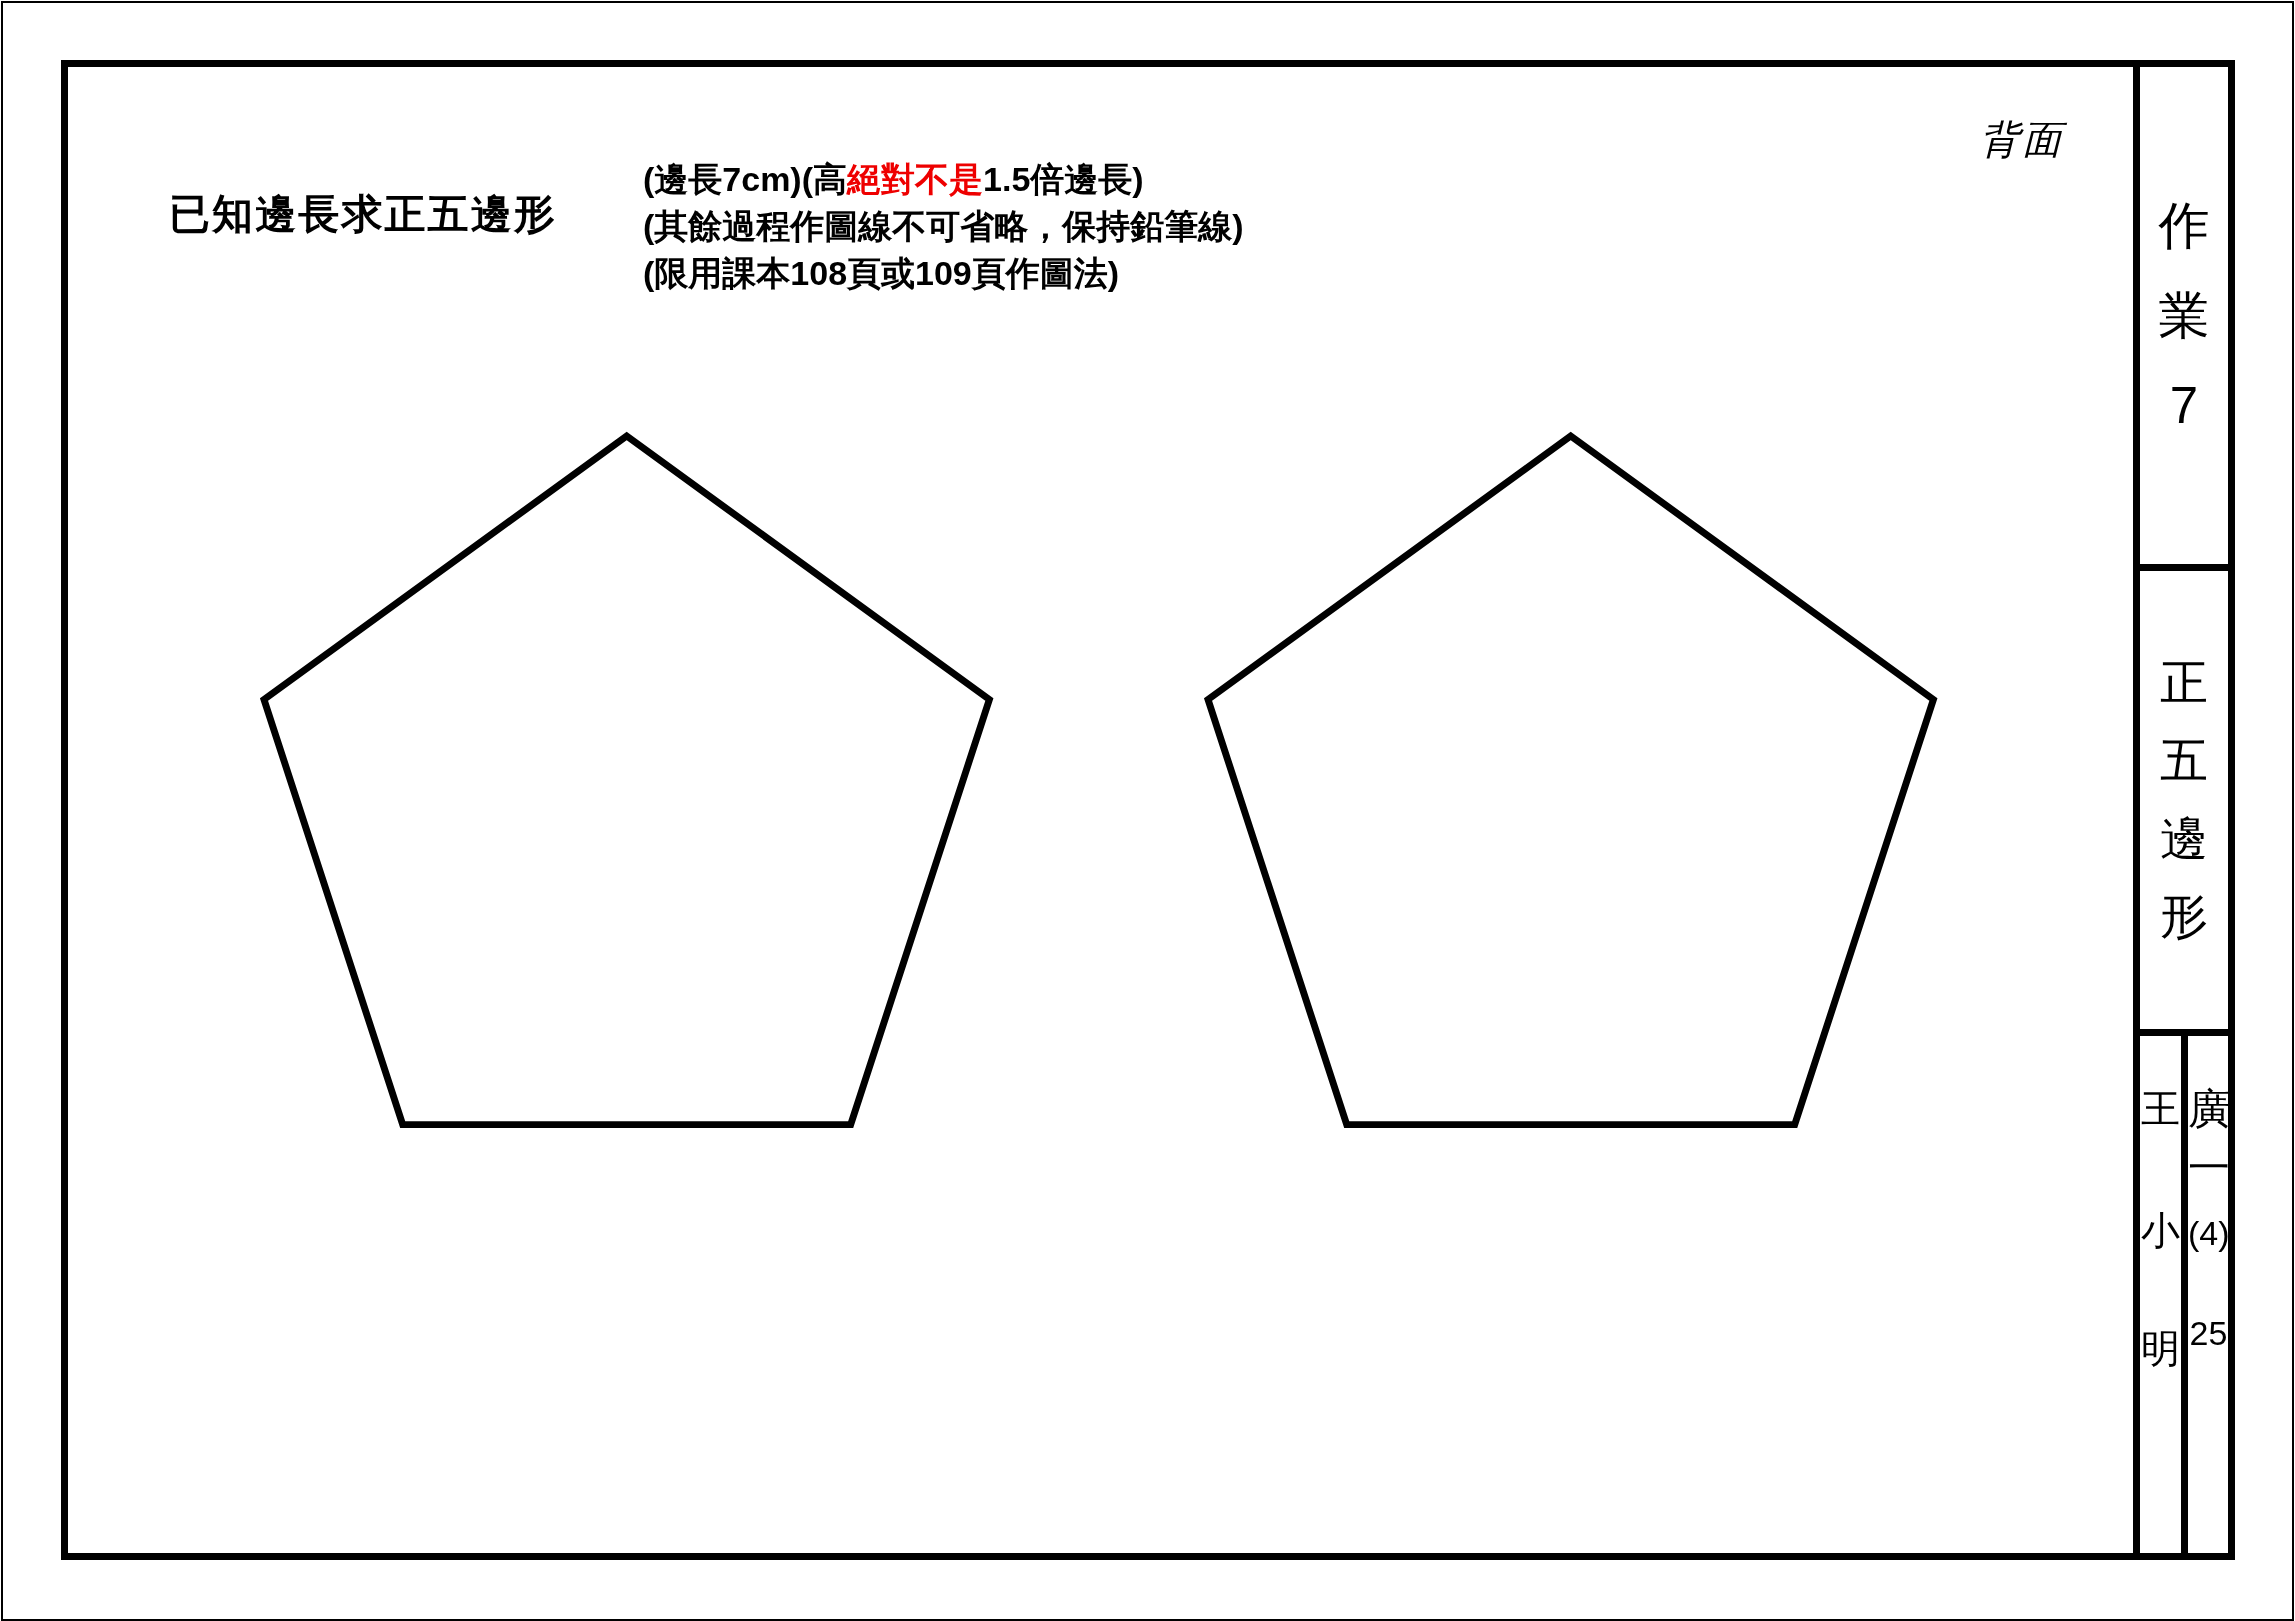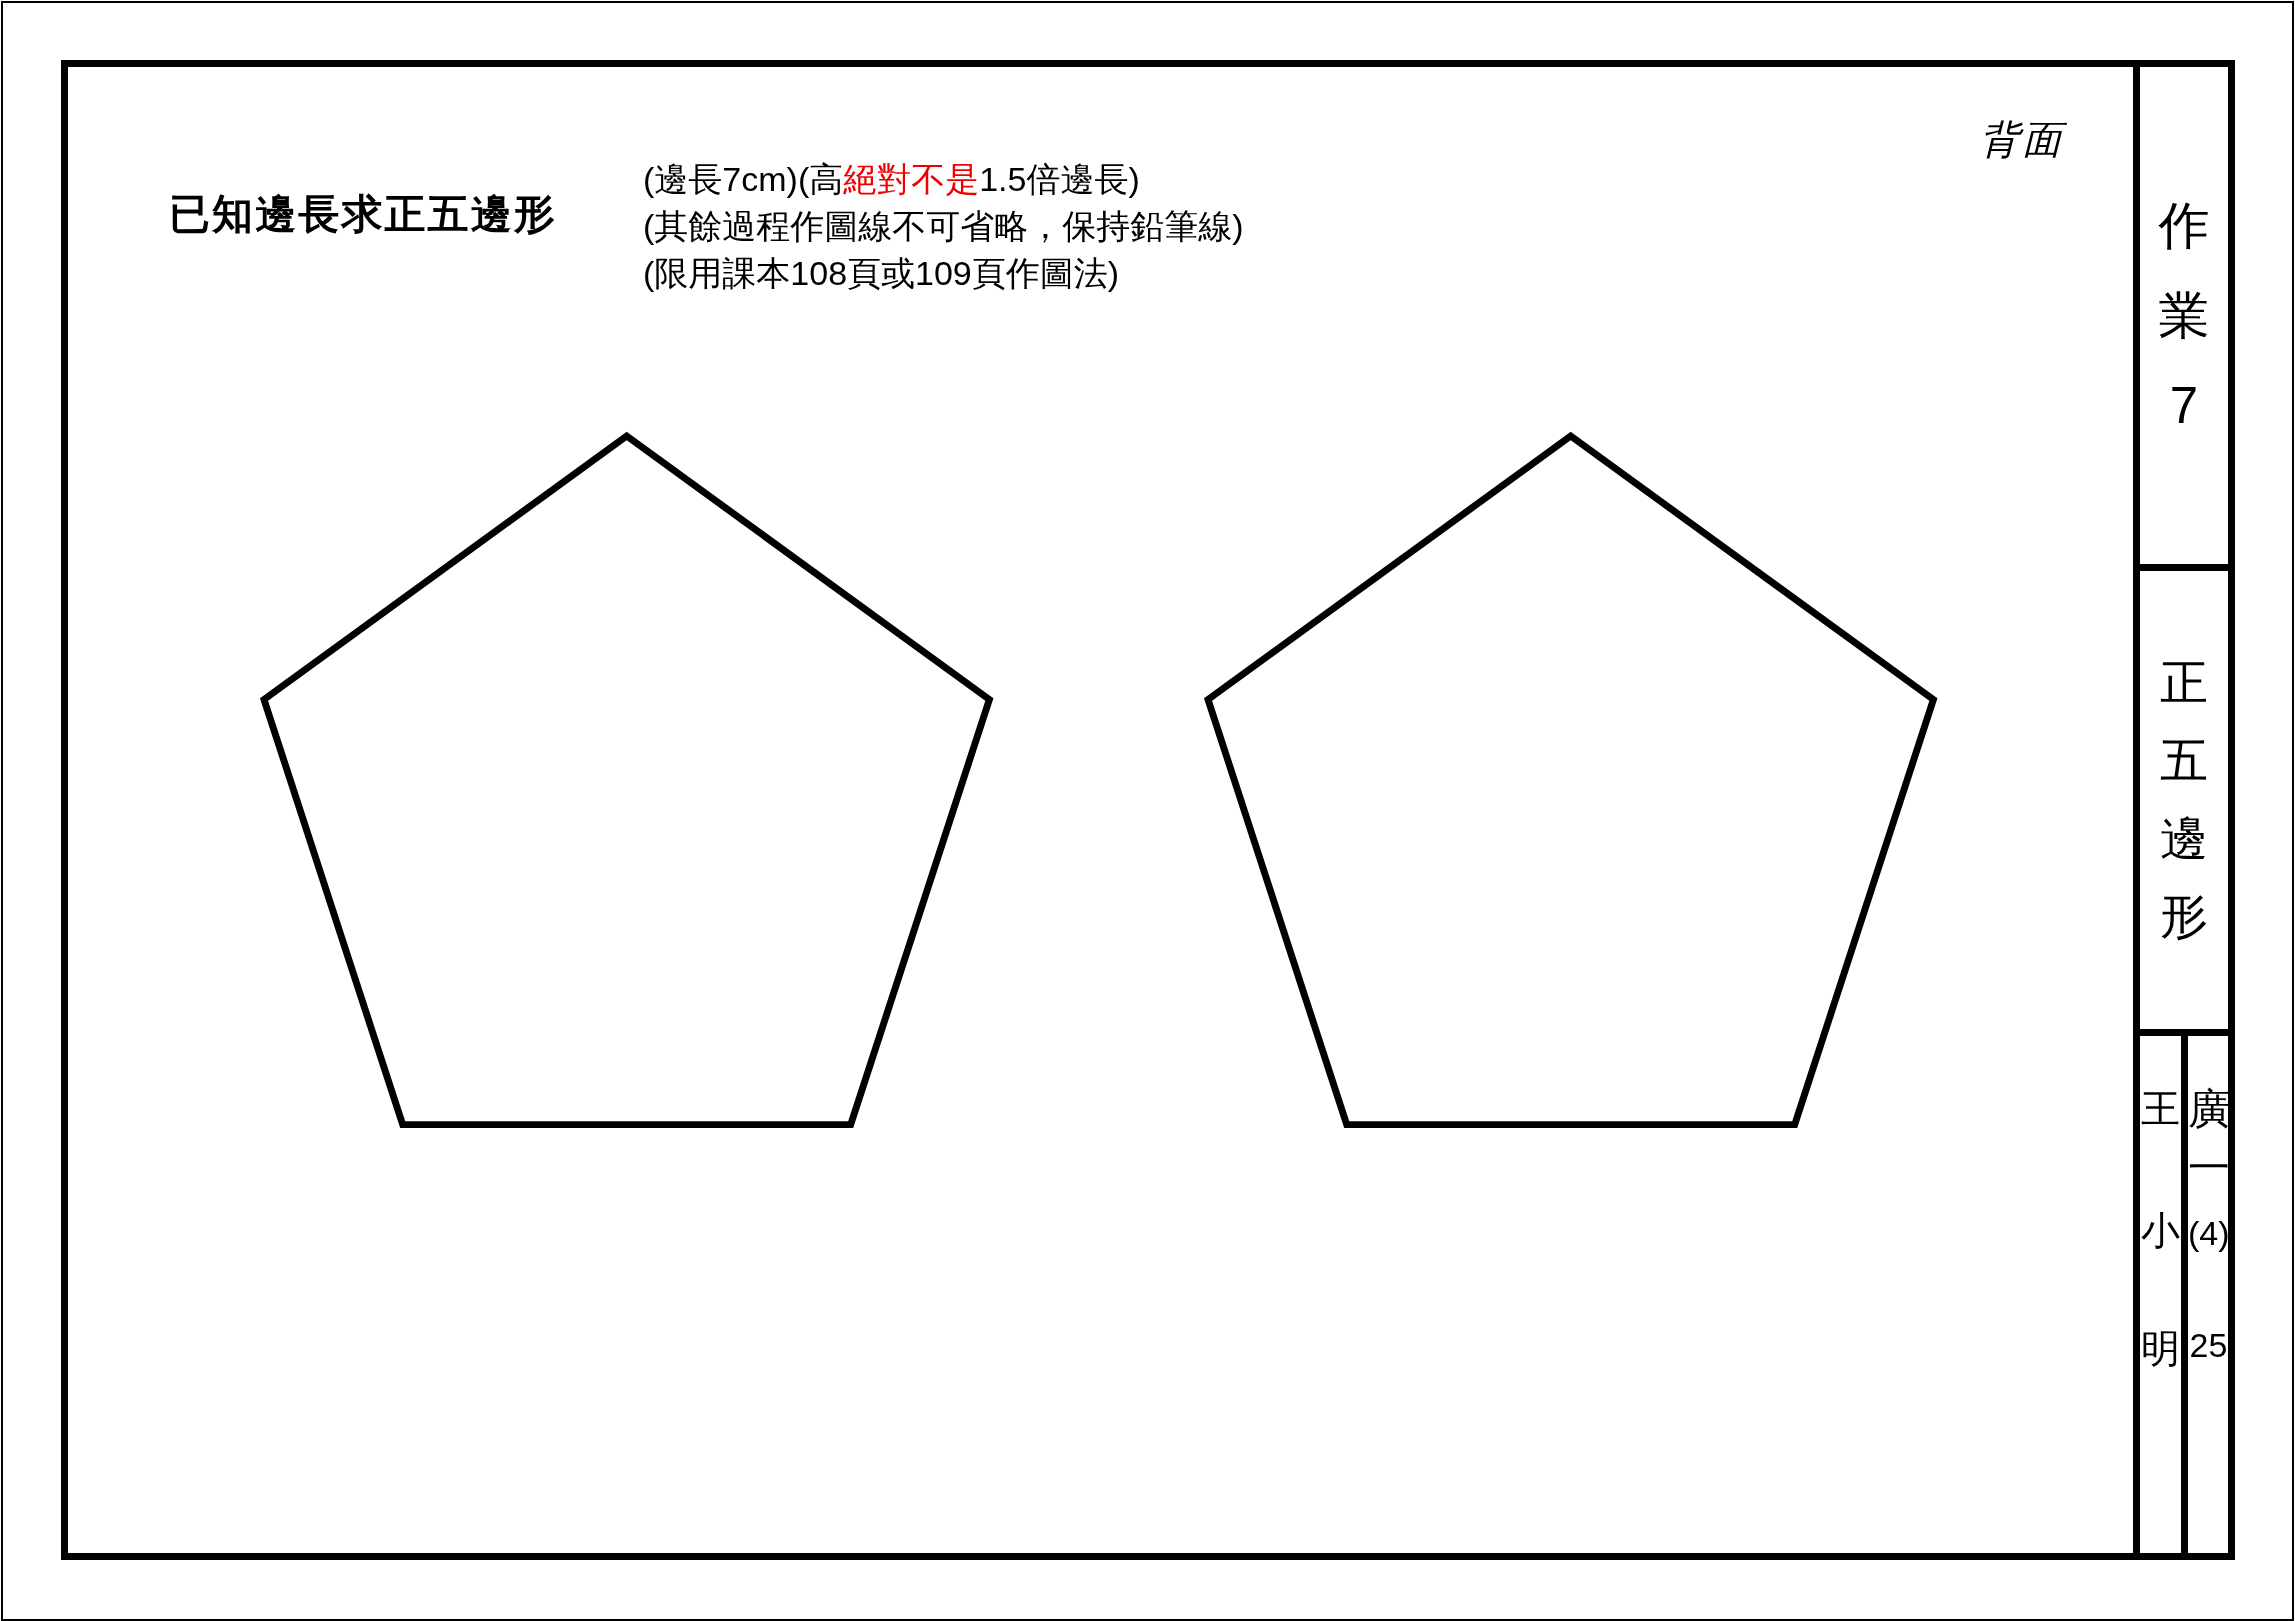--- a/index.html
+++ b/index.html
@@ -35,21 +35,21 @@
   .nc-vdiv      { left: 2181px; top: 1035px; width: 7px;  height: 518px; }
 
   
   .worksheet-title {
     position: absolute; left: 169px; top: 160px;
     font-size: 41px; line-height: 45px; font-weight: 700;
     letter-spacing: 2.1px; white-space: nowrap; margin-top: 32px;
   }
   .instructions {
     position: absolute; left: 643px; top: 156px;
-    font-size: 34px; line-height: 47px; font-weight: 400;
+    font-size: 34px; line-height: 47px; font-weight: 700;
     white-space: nowrap;
   }
   .red { color: var(--emphasis_red, #ee0000); }
 
   .back-label {
     position: absolute; left: 1980px; top: 118px;
     font-size: 39px; line-height: 44px; letter-spacing: 3.2px;
     white-space: nowrap;
     font-style: italic;
   }
@@ -71,21 +71,21 @@
     position: absolute; width: 100%;
     text-align: center; line-height: 48px; white-space: nowrap;
   }
   .col-name  > div { font-size: 39px; }
   .col-name  .v1 { top: 50px; }
   .col-name  .v2 { top: 172px; }
   .col-name  .v3 { top: 290px; }
   .col-class .c1 { top: 50px;  font-size: 42px; }
   .col-class .c2 { top: 109px; font-size: 42px; }
   .col-class .c3 { top: 174px; font-size: 34px; }
-  .col-class .c4 { top: 286px; font-size: 34px; }
+  .col-class .c4 { top: 274px; font-size: 34px; }
 
   
   .pentagon-canvas {
     position: absolute; left: 0; top: 0;
     width: 2295px; height: 1622px;
   }
   .pent { fill: none; stroke: var(--ink, #000); stroke-linejoin: miter; }
 </style>
 </head>
 <body>

